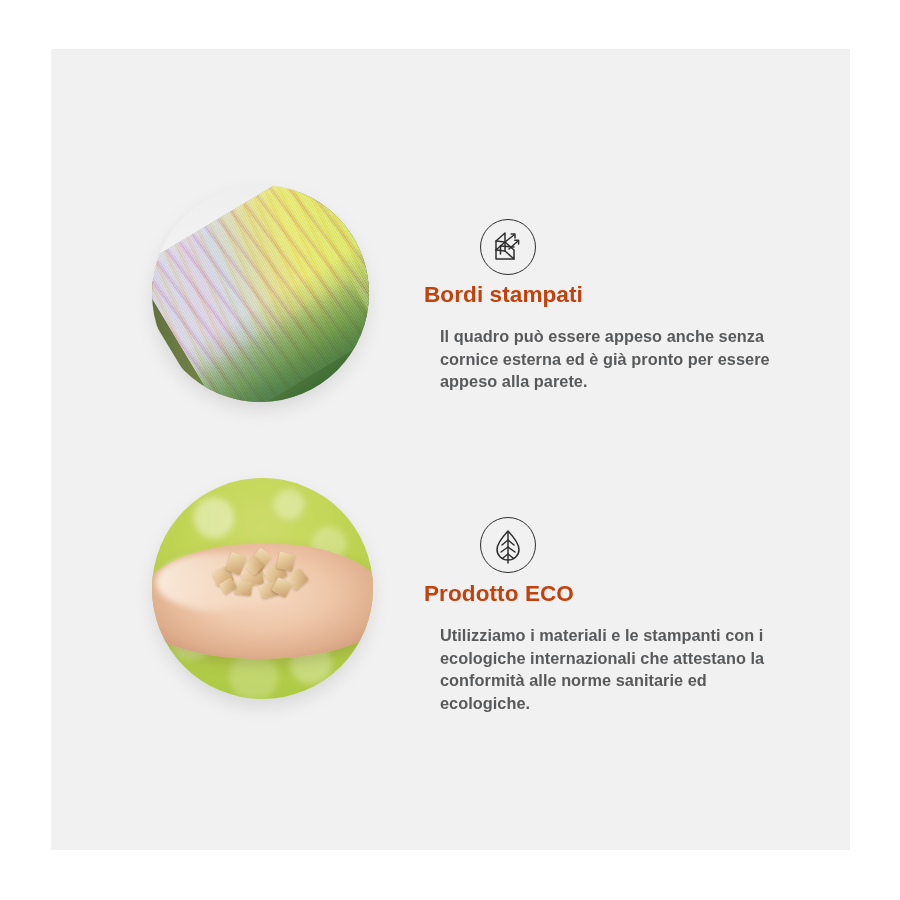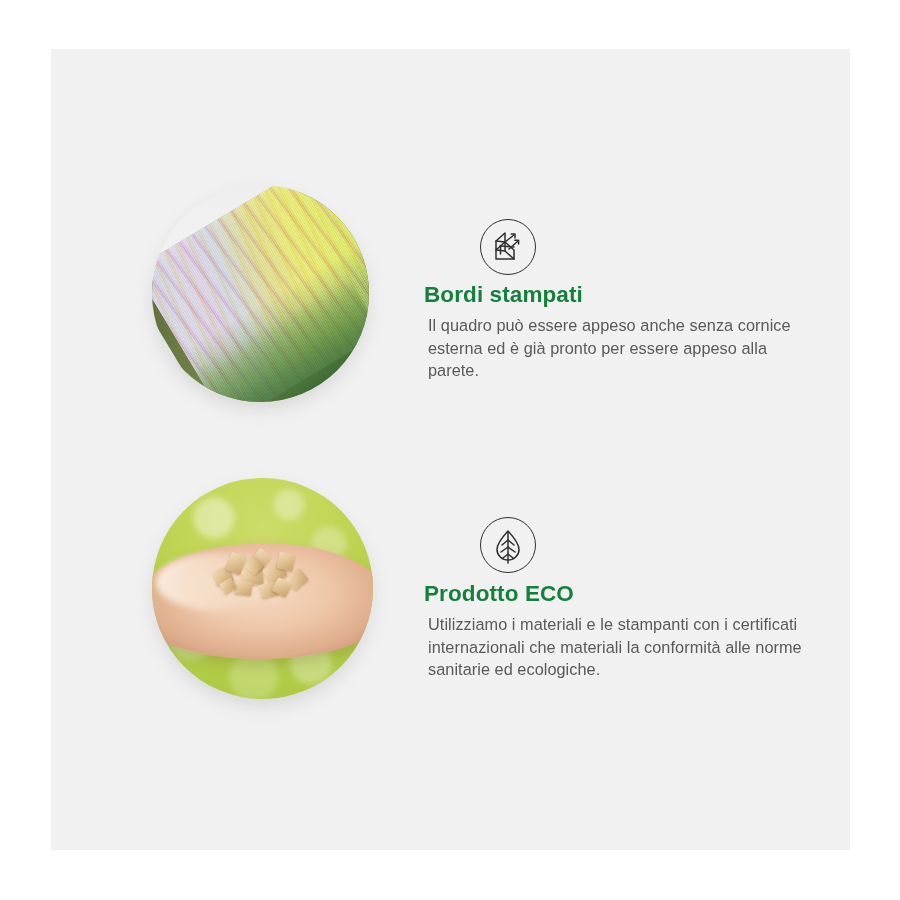--- a/index.html
+++ b/index.html
@@ -231,29 +231,29 @@
     width: 385px;
   }
   .text-1 { top: 233px; }
   .text-2 { top: 152px; }
 
   .feature-title {
     margin: 0 0 5px 0;
     font-family: "Liberation Sans", sans-serif;
     font-size: 22.5px;
     font-weight: 600;
-    color: #15803d;
+    color: #c2410c;
     letter-spacing: 0.1px;
     line-height: 1.18;
   }
   .feature-desc {
-    margin: 4px;
+    margin: 16px;
     font-family: "Liberation Sans", sans-serif;
     font-size: 16.3px;
-    font-weight: 400;
+    font-weight: 700;
     color: #58595b;
     line-height: 1.41;
     letter-spacing: 0.05px;
   }
 </style>
 </head>
 <body>
 
 <div class="page">
 
@@ -331,18 +331,18 @@
             <path d="M27 29 L20 34"></path>
             <path d="M27 29 L34 34"></path>
             <path d="M27 36 L22 40"></path>
             <path d="M27 36 L32 40"></path>
           </g>
         </svg>
       </div>
 
       <div class="text-col text-2">
         <h2 class="feature-title">Prodotto ECO</h2>
-        <p class="feature-desc">Utilizziamo i materiali e le stampanti con i certificati internazionali che materiali la conformità alle norme sanitarie ed ecologiche.</p>
+        <p class="feature-desc">Utilizziamo i materiali e le stampanti con i ecologiche internazionali che attestano la conformità alle norme sanitarie ed ecologiche.</p>
       </div>
     </div>
 
   </div>
 </div>
 
 </body></html>

